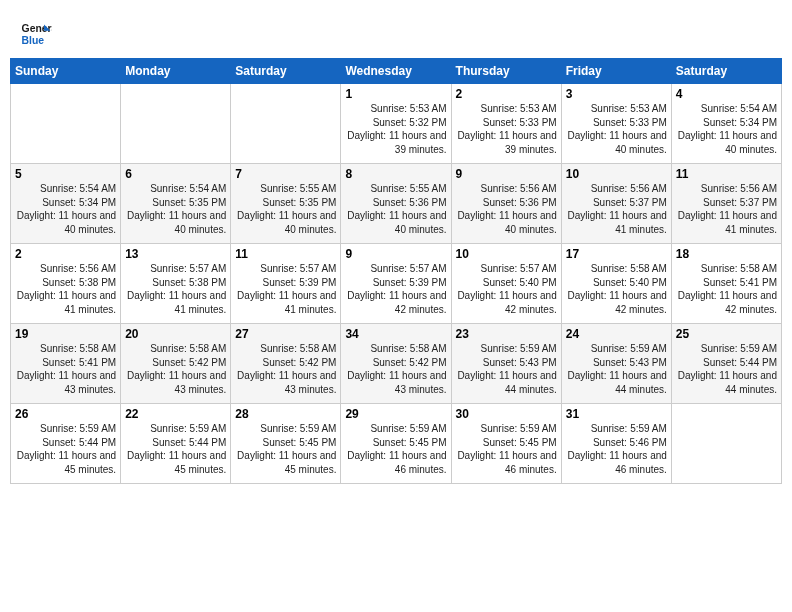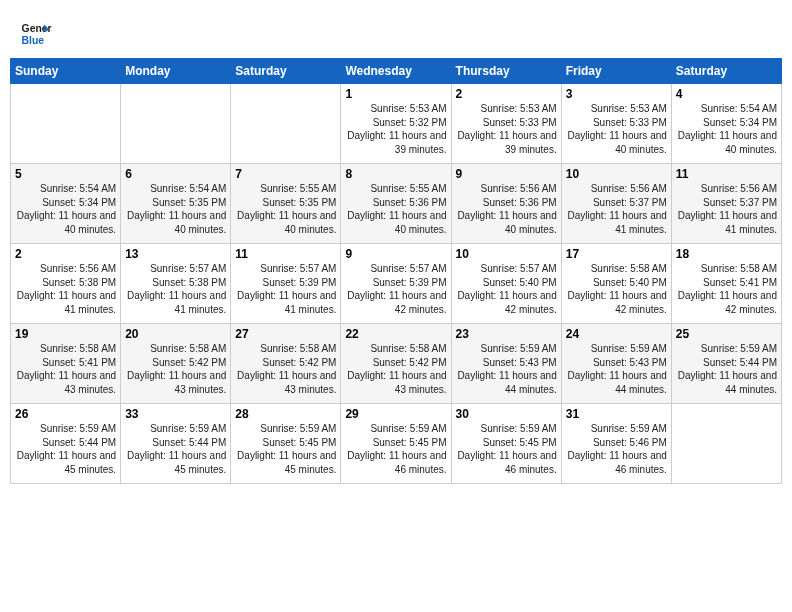--- a/index.html
+++ b/index.html
@@ -197,21 +197,21 @@
         </td>
         <td>
           <span class="day-num">20</span>
           <div class="day-info">Sunrise: 5:58 AM<br>Sunset: 5:42 PM<br>Daylight: 11 hours and 43 minutes.</div>
         </td>
         <td>
           <span class="day-num">27</span>
           <div class="day-info">Sunrise: 5:58 AM<br>Sunset: 5:42 PM<br>Daylight: 11 hours and 43 minutes.</div>
         </td>
         <td>
-          <span class="day-num">22</span>
+          <span class="day-num">34</span>
           <div class="day-info">Sunrise: 5:58 AM<br>Sunset: 5:42 PM<br>Daylight: 11 hours and 43 minutes.</div>
         </td>
         <td>
           <span class="day-num">23</span>
           <div class="day-info">Sunrise: 5:59 AM<br>Sunset: 5:43 PM<br>Daylight: 11 hours and 44 minutes.</div>
         </td>
         <td>
           <span class="day-num">24</span>
           <div class="day-info">Sunrise: 5:59 AM<br>Sunset: 5:43 PM<br>Daylight: 11 hours and 44 minutes.</div>
         </td>
@@ -219,21 +219,21 @@
           <span class="day-num">25</span>
           <div class="day-info">Sunrise: 5:59 AM<br>Sunset: 5:44 PM<br>Daylight: 11 hours and 44 minutes.</div>
         </td>
       </tr>
       <tr>
         <td>
           <span class="day-num">26</span>
           <div class="day-info">Sunrise: 5:59 AM<br>Sunset: 5:44 PM<br>Daylight: 11 hours and 45 minutes.</div>
         </td>
         <td>
-          <span class="day-num">33</span>
+          <span class="day-num">22</span>
           <div class="day-info">Sunrise: 5:59 AM<br>Sunset: 5:44 PM<br>Daylight: 11 hours and 45 minutes.</div>
         </td>
         <td>
           <span class="day-num">28</span>
           <div class="day-info">Sunrise: 5:59 AM<br>Sunset: 5:45 PM<br>Daylight: 11 hours and 45 minutes.</div>
         </td>
         <td>
           <span class="day-num">29</span>
           <div class="day-info">Sunrise: 5:59 AM<br>Sunset: 5:45 PM<br>Daylight: 11 hours and 46 minutes.</div>
         </td>

